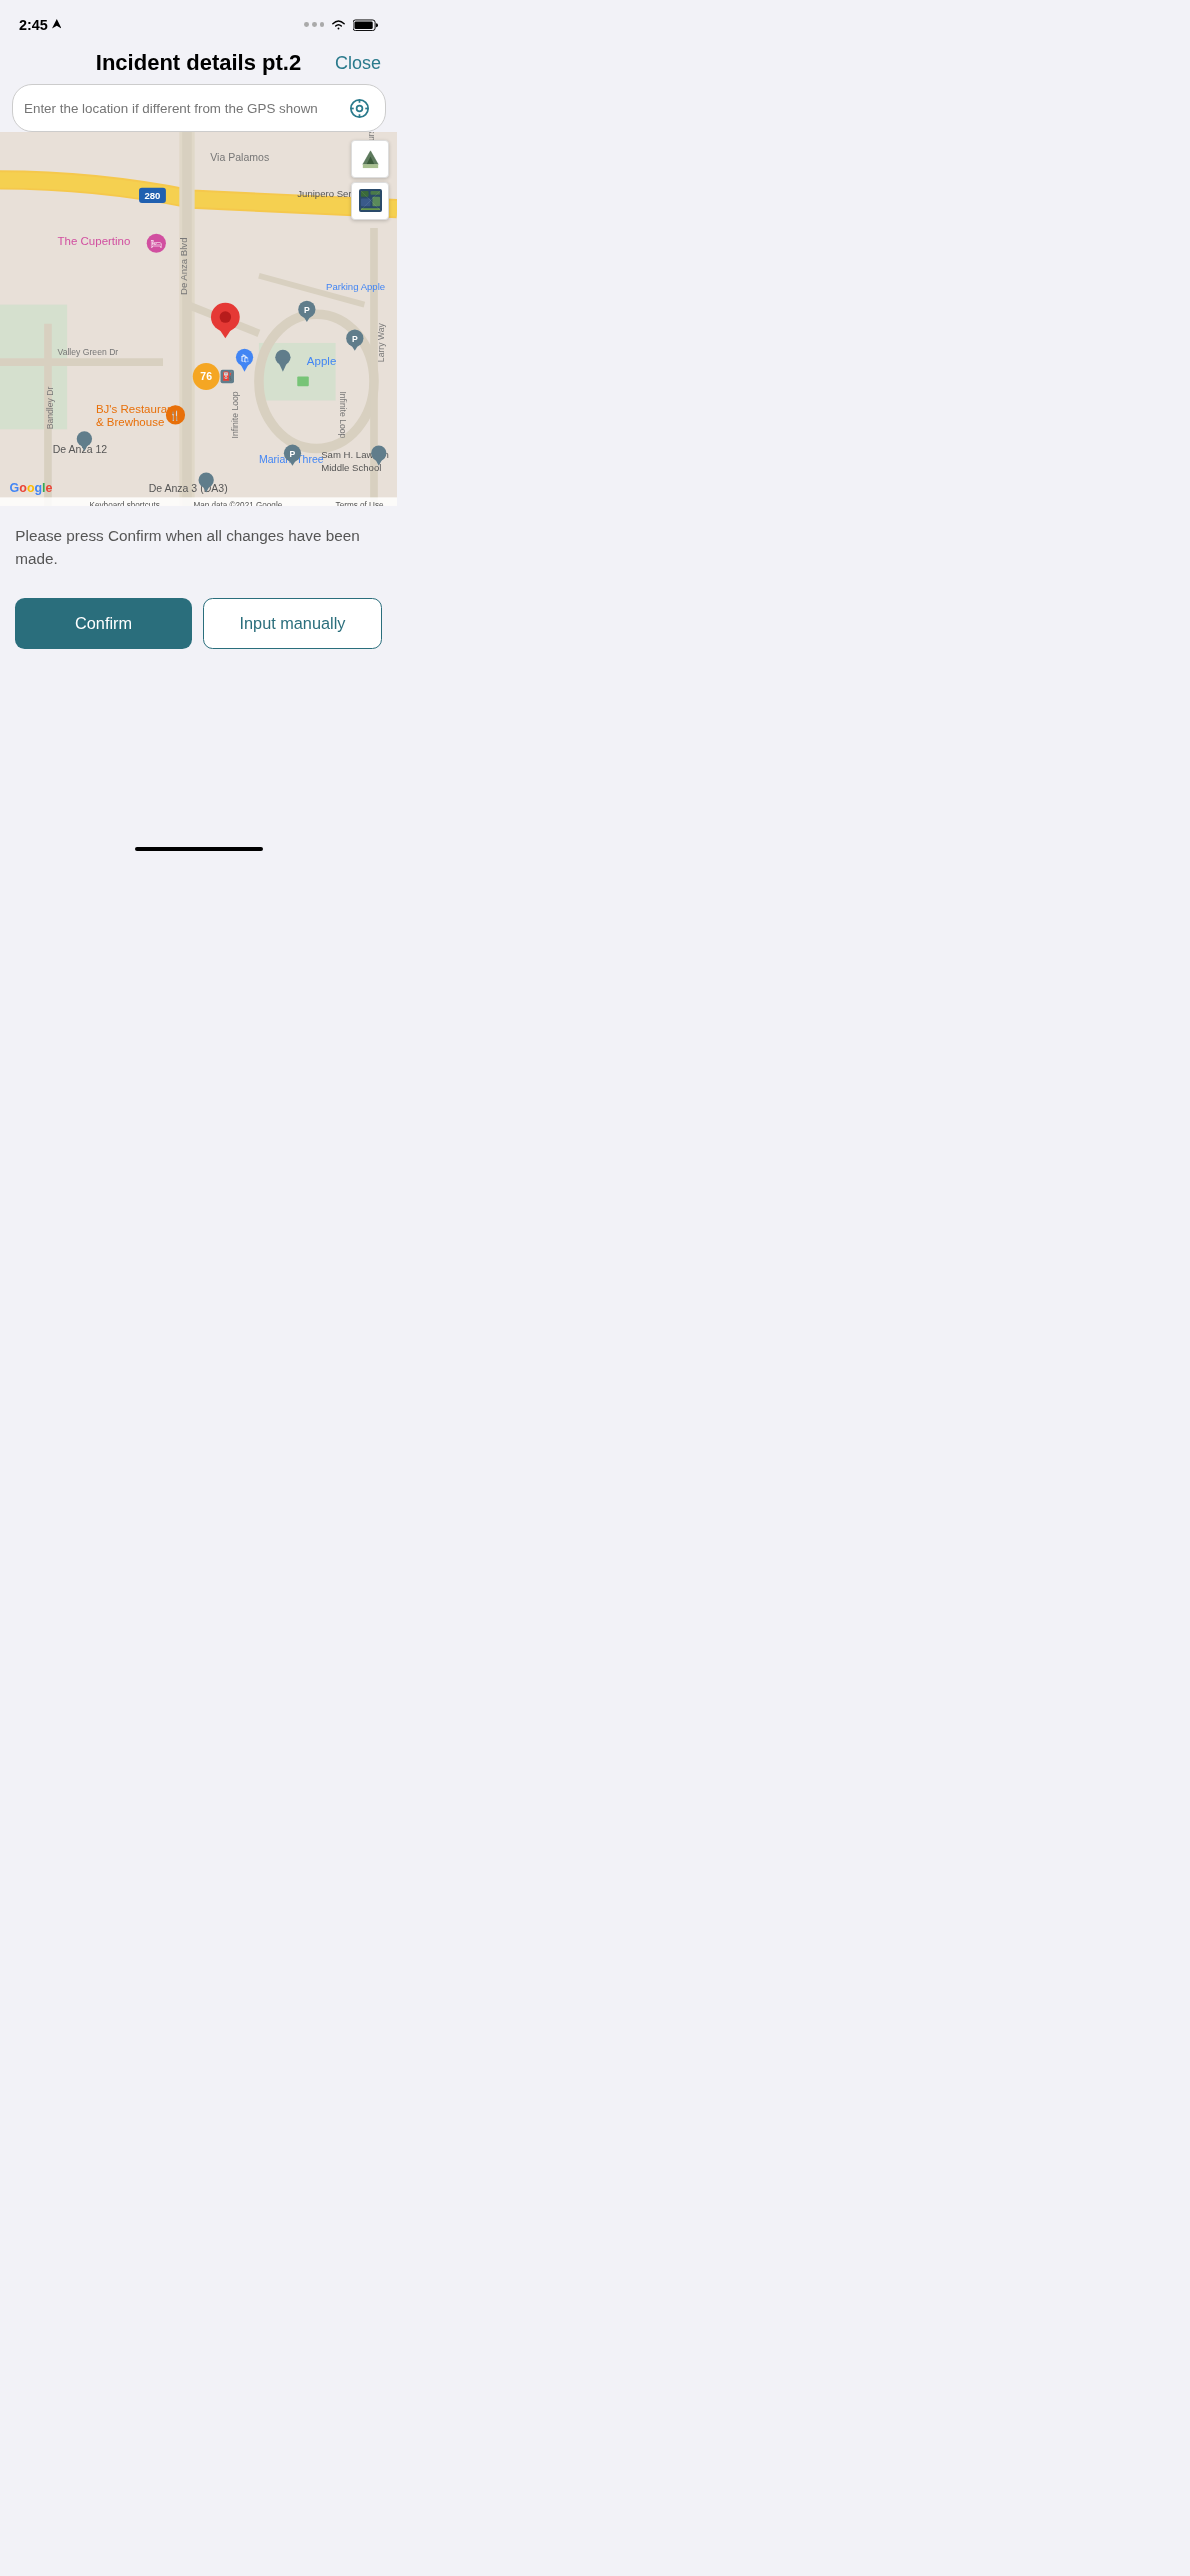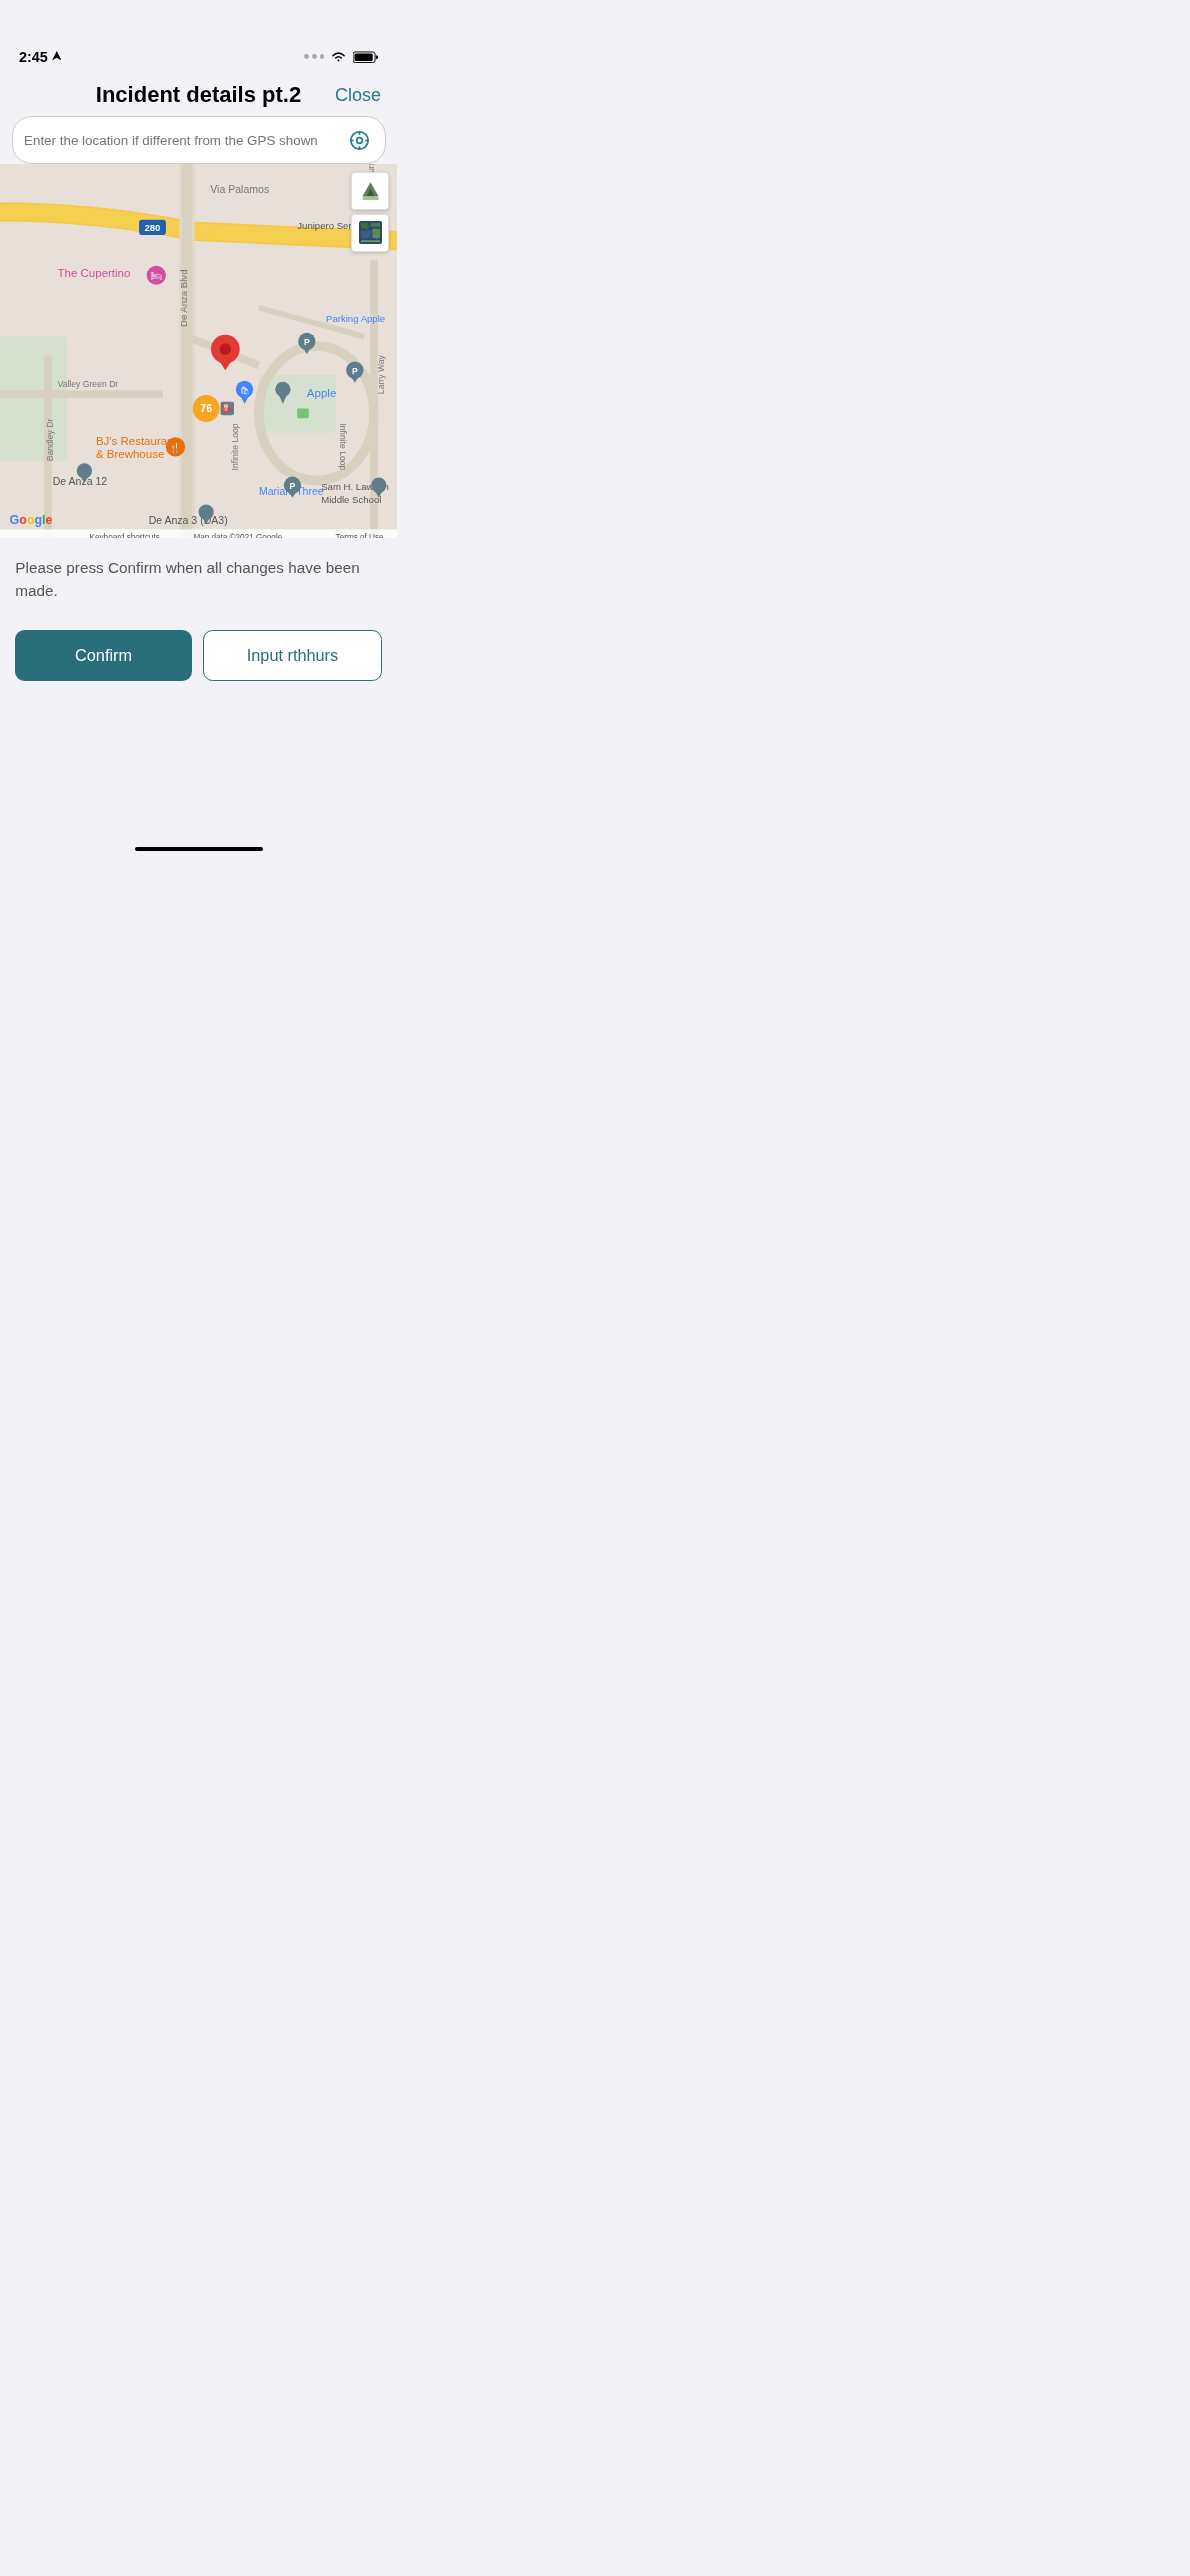--- a/index.html
+++ b/index.html
@@ -15,21 +15,20 @@
     }
 
     
     .status-bar {
       display: flex;
       justify-content: space-between;
       align-items: center;
       padding: 13.4px 19px 5.8px;
       background: #f2f2f7;
       height: 42px;
-      margin-top: 32px;
     }
 
     .status-time {
       font-size: 14.4px;
       font-weight: 600;
       color: #000;
       display: flex;
       align-items: center;
       gap: 3.8px;
     }
@@ -394,17 +393,17 @@
     </div>
   </div>
 </div>
 
 <div class="description-area">
   <p class="description-text">Please press Confirm when all changes have been made.</p>
 </div>
 
 <div class="buttons-row">
   <button class="btn-confirm">Confirm</button>
-  <button class="btn-manual">Input rthhurs</button>
+  <button class="btn-manual">Input manually</button>
 </div>
 
 <div class="home-indicator"></div>
 
 
 </body></html>

